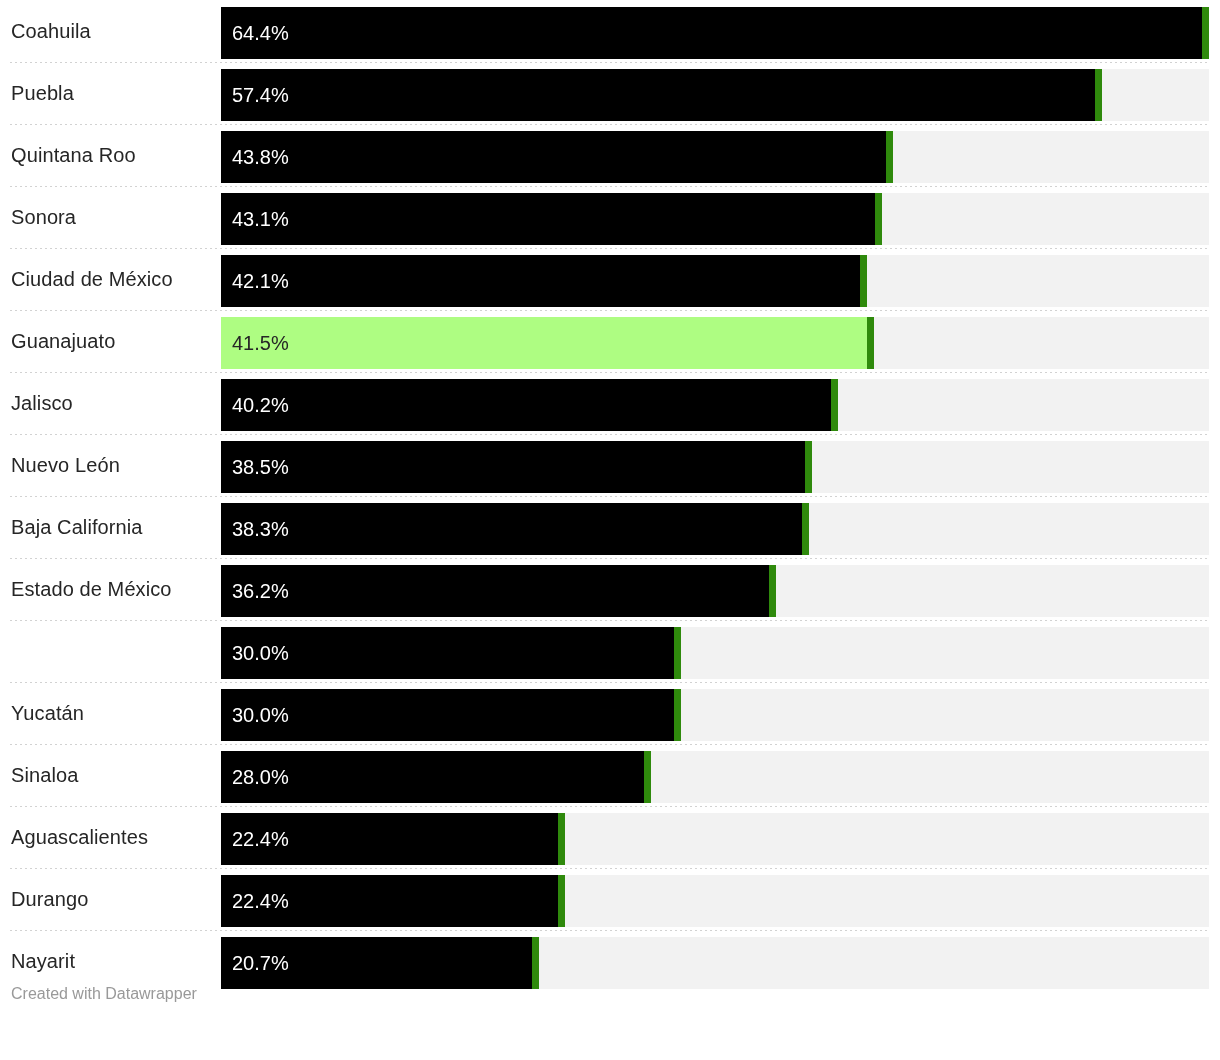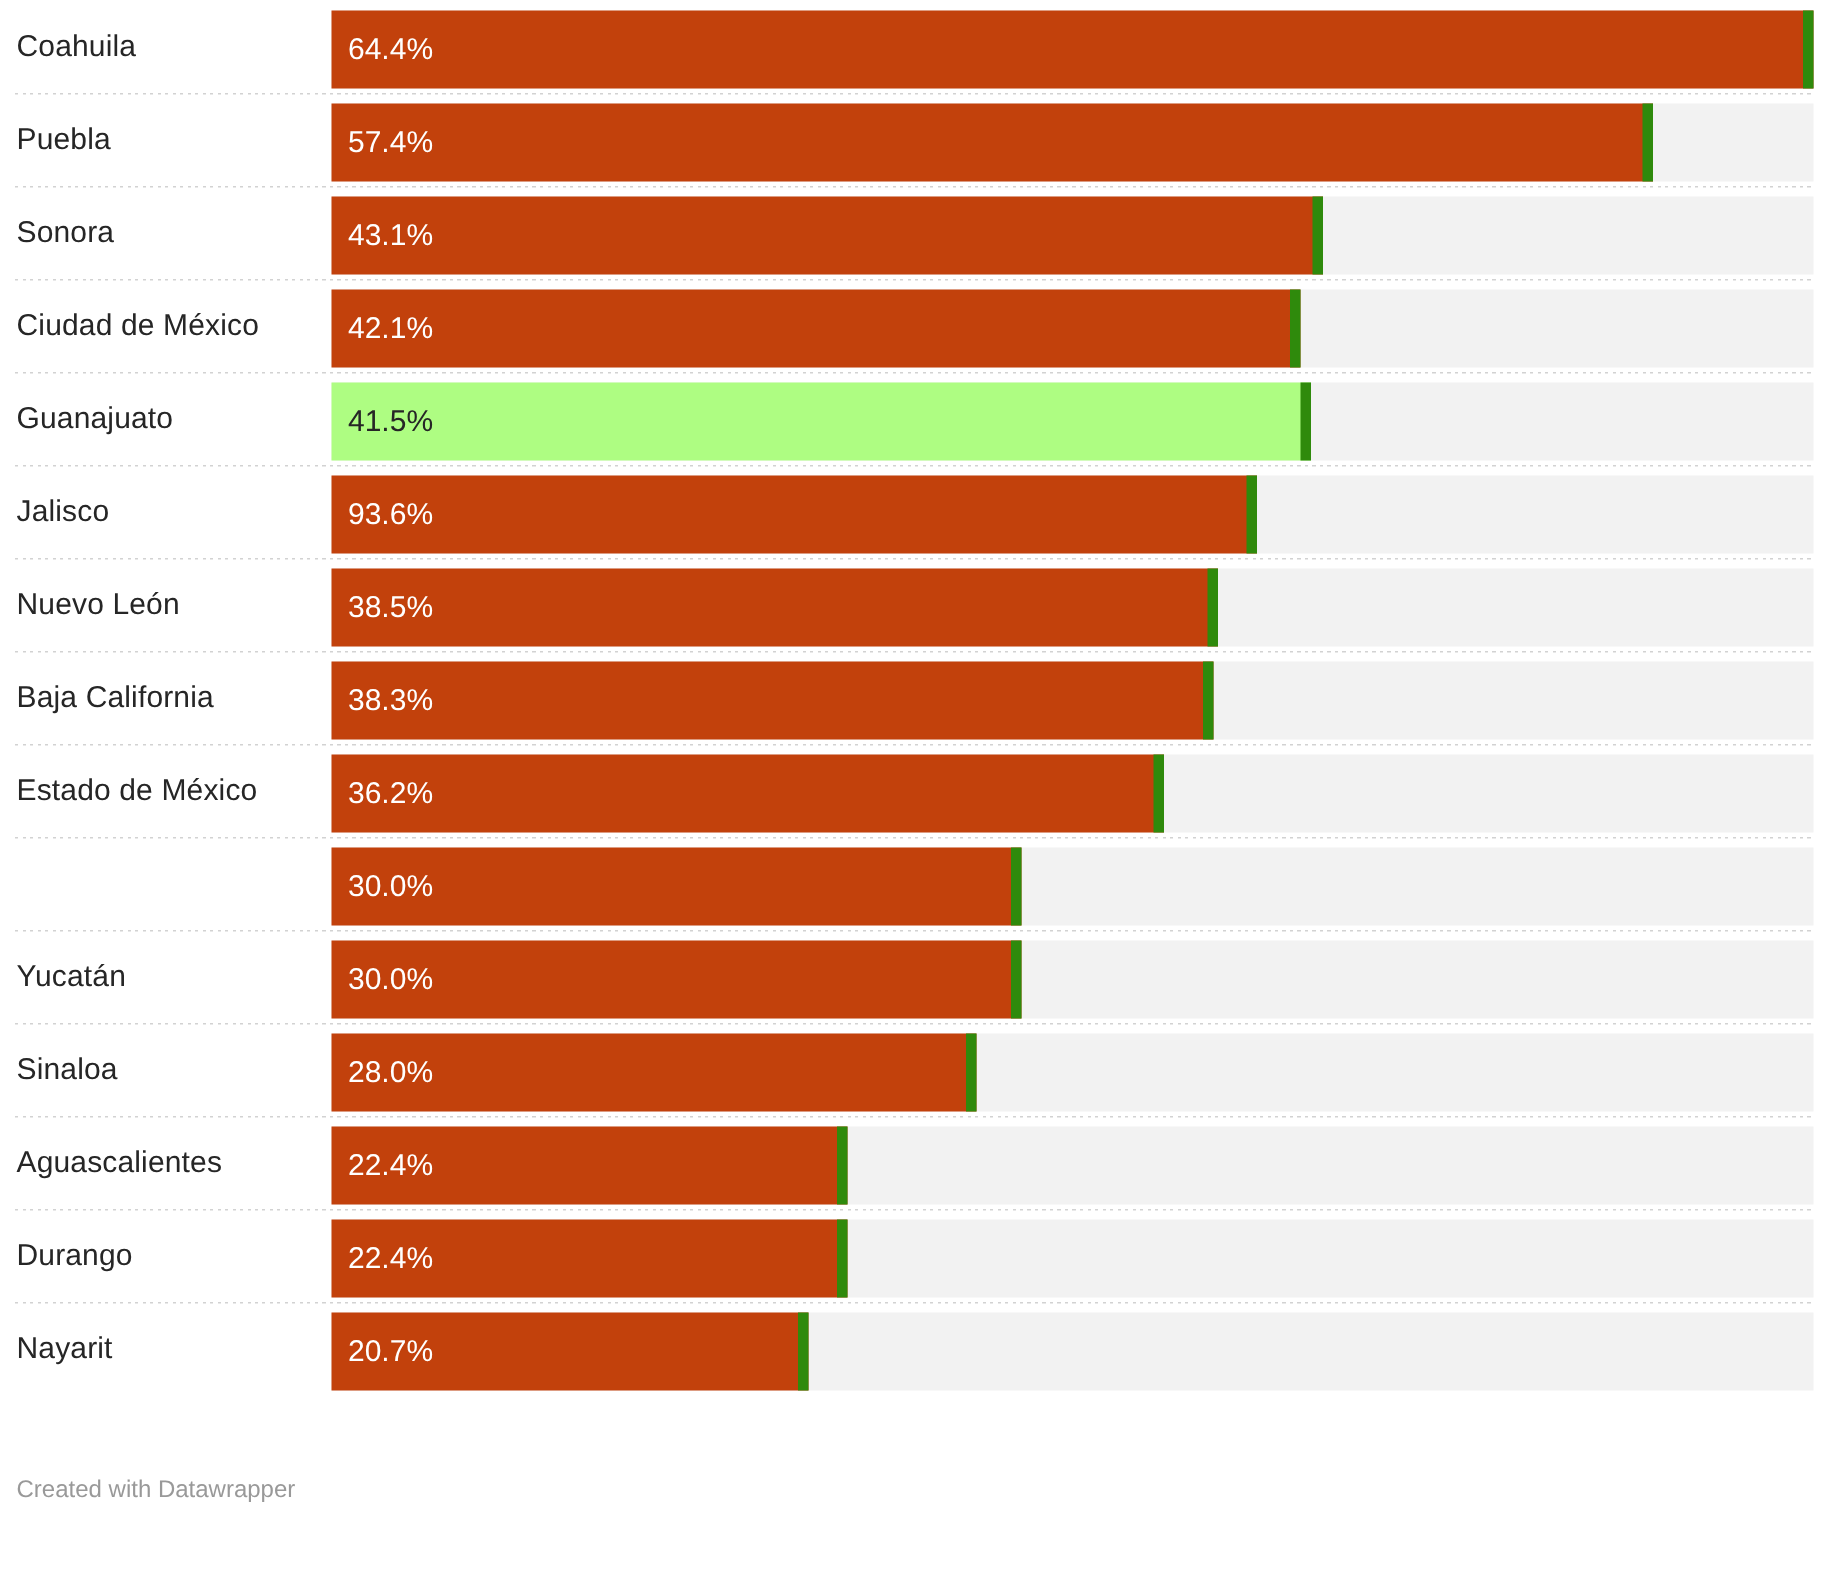--- a/index.html
+++ b/index.html
@@ -69,21 +69,21 @@
     top: 7px;
     height: 52px;
     background: #f2f2f2;
   }
 
   .bar {
     position: absolute;
     left: 0;
     top: 0;
     height: 52px;
-    background: #c2410c;
+    background: #000000;
   }
 
   .bar.highlight {
     background: #aefd82;
   }
 
   .bar-cap {
     position: absolute;
     top: 0;
     right: 0;
@@ -134,20 +134,29 @@
       <div class="bar-row">
         <div class="row-label">Puebla</div>
         <div class="track">
           <div class="bar" style="width: 89.1304%;">
             <div class="bar-value">57.4%</div>
             <div class="bar-cap"></div>
           </div>
         </div>
       </div>
       <div class="bar-row">
+        <div class="row-label">Quintana Roo</div>
+        <div class="track">
+          <div class="bar" style="width: 68.0124%;">
+            <div class="bar-value">43.8%</div>
+            <div class="bar-cap"></div>
+          </div>
+        </div>
+      </div>
+      <div class="bar-row">
         <div class="row-label">Sonora</div>
         <div class="track">
           <div class="bar" style="width: 66.9255%;">
             <div class="bar-value">43.1%</div>
             <div class="bar-cap"></div>
           </div>
         </div>
       </div>
       <div class="bar-row">
         <div class="row-label">Ciudad de México</div>
@@ -164,21 +173,21 @@
           <div class="bar highlight" style="width: 64.441%; padding-left: 16px;">
             <div class="bar-value">41.5%</div>
             <div class="bar-cap"></div>
           </div>
         </div>
       </div>
       <div class="bar-row">
         <div class="row-label">Jalisco</div>
         <div class="track">
           <div class="bar" style="width: 62.4224%;">
-            <div class="bar-value">93.6%</div>
+            <div class="bar-value">40.2%</div>
             <div class="bar-cap"></div>
           </div>
         </div>
       </div>
       <div class="bar-row">
         <div class="row-label">Nuevo León</div>
         <div class="track">
           <div class="bar" style="width: 59.7826%;">
             <div class="bar-value">38.5%</div>
             <div class="bar-cap"></div>

